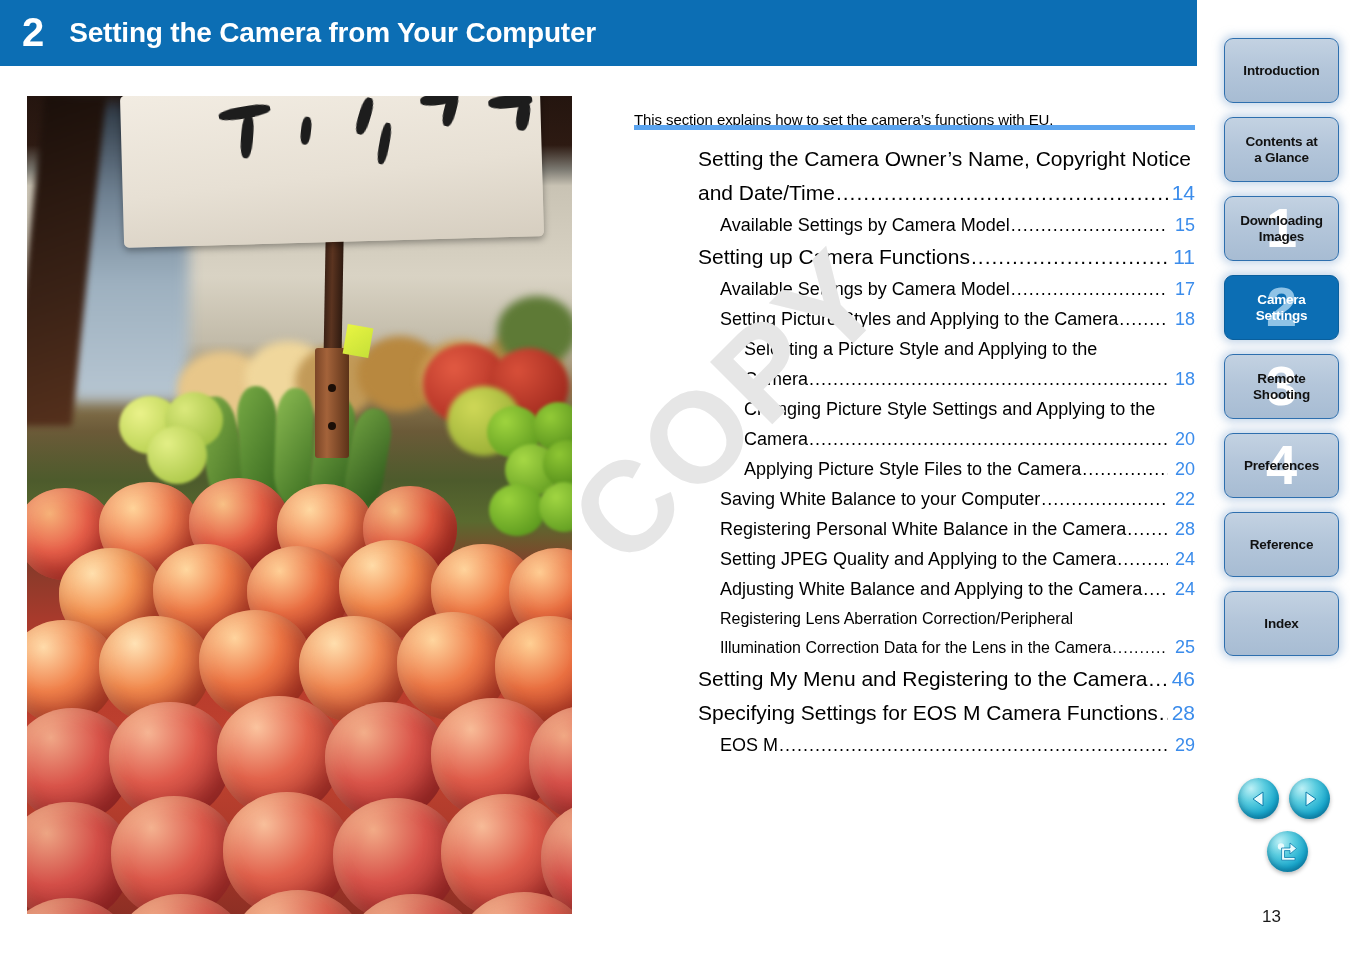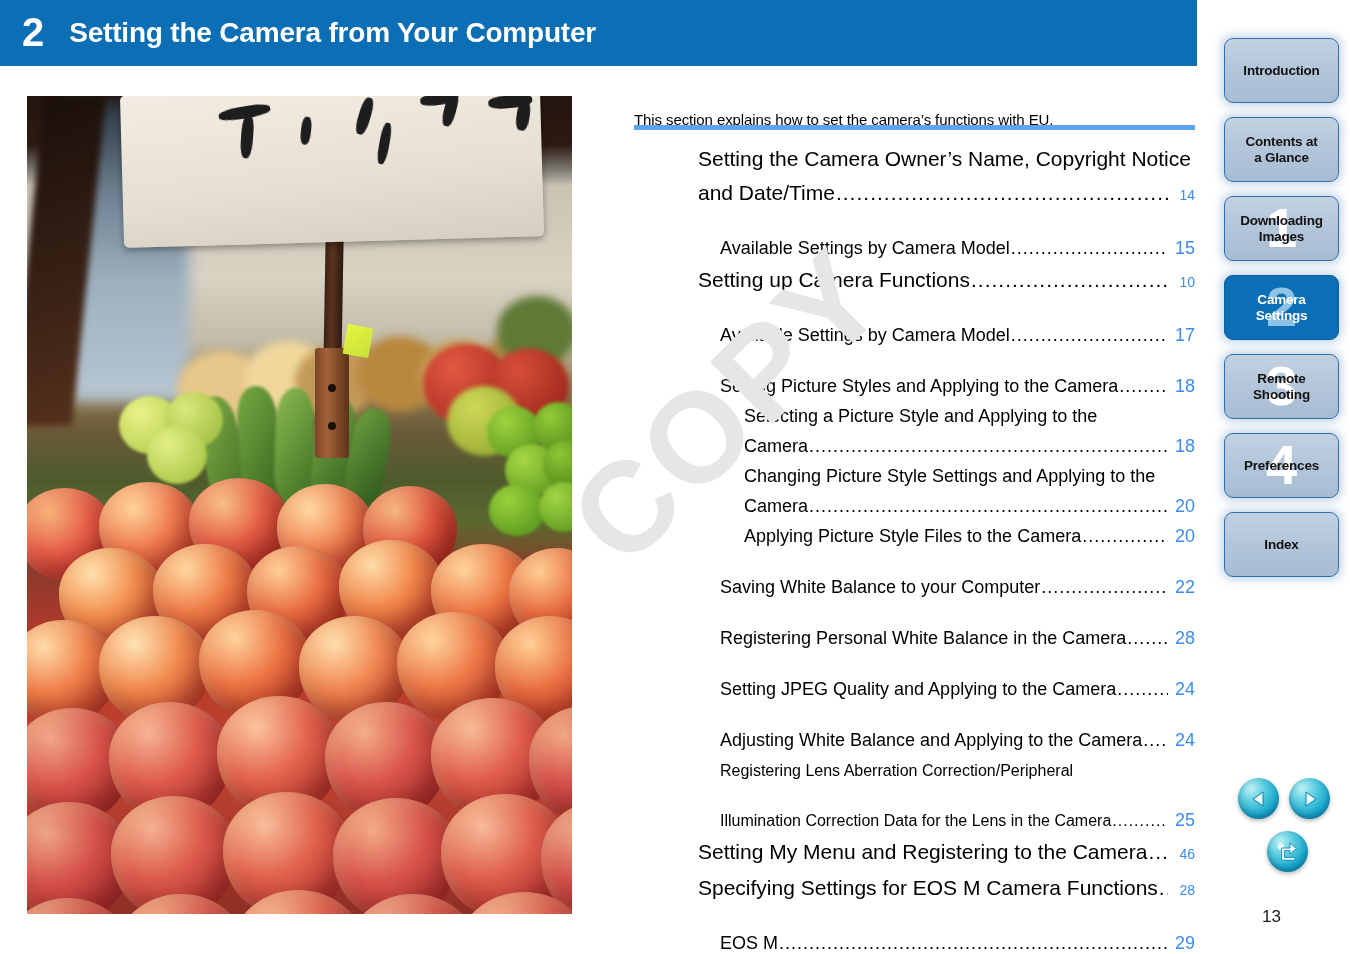--- a/index.html
+++ b/index.html
@@ -189,24 +189,24 @@
     margin: 0 1px;
   }
   .toc-page {
     flex: 0 0 auto;
     color: #3b8ceb;
     text-align: right;
     min-width: 26px;
   }
   
   .lvl1 { font-size: 21px; line-height: 34px; padding-left: 16px; }
-  .lvl1 .toc-page { font-size: 14px; }
+  .lvl1 .toc-page { font-size: 21px; }
   
   .lvl2 { font-size: 18px; line-height: 30px; padding-left: 38px; }
-  .lvl2 .toc-page { font-size: 18px; margin-top: 21px; }
+  .lvl2 .toc-page { font-size: 18px; }
   
   .lvl3 { font-size: 18px; line-height: 30px; padding-left: 62px; }
   .lvl3 .toc-page { font-size: 18px; }
   
   .small { font-size: 16px; line-height: 29px; }
   .small .toc-page { font-size: 18px; }
   .nopage .toc-page { visibility: hidden; }
 
   
   #copy-watermark {
@@ -423,21 +423,21 @@
         <span class="toc-page">14</span>
       </div>
       <div class="toc-entry lvl2">
         <span class="toc-label">Available Settings by Camera Model</span>
         <span class="toc-dots">................................................................................................</span>
         <span class="toc-page">15</span>
       </div>
       <div class="toc-entry lvl1">
         <span class="toc-label">Setting up Camera Functions</span>
         <span class="toc-dots">................................................................................................</span>
-        <span class="toc-page">10</span>
+        <span class="toc-page">11</span>
       </div>
       <div class="toc-entry lvl2">
         <span class="toc-label">Available Settings by Camera Model</span>
         <span class="toc-dots">................................................................................................</span>
         <span class="toc-page">17</span>
       </div>
       <div class="toc-entry lvl2">
         <span class="toc-label">Setting Picture Styles and Applying to the Camera</span>
         <span class="toc-dots">................................................................................................</span>
         <span class="toc-page">18</span>
@@ -528,20 +528,23 @@
         <span class="tab-num">2</span>
         <span class="tab-label">Camera<br>Settings</span>
       </div>
       <div class="tab">
         <span class="tab-num">3</span>
         <span class="tab-label">Remote<br>Shooting</span>
       </div>
       <div class="tab">
         <span class="tab-num">4</span>
         <span class="tab-label">Preferences</span>
+      </div>
+      <div class="tab">
+        <span class="tab-label">Reference</span>
       </div>
       <div class="tab">
         <span class="tab-label">Index</span>
       </div>
     </div>
 
   <div id="nav-buttons">
     <div class="nav-row">
       <div class="nav-btn">
         <svg width="20" height="20" viewBox="0 0 20 20">

